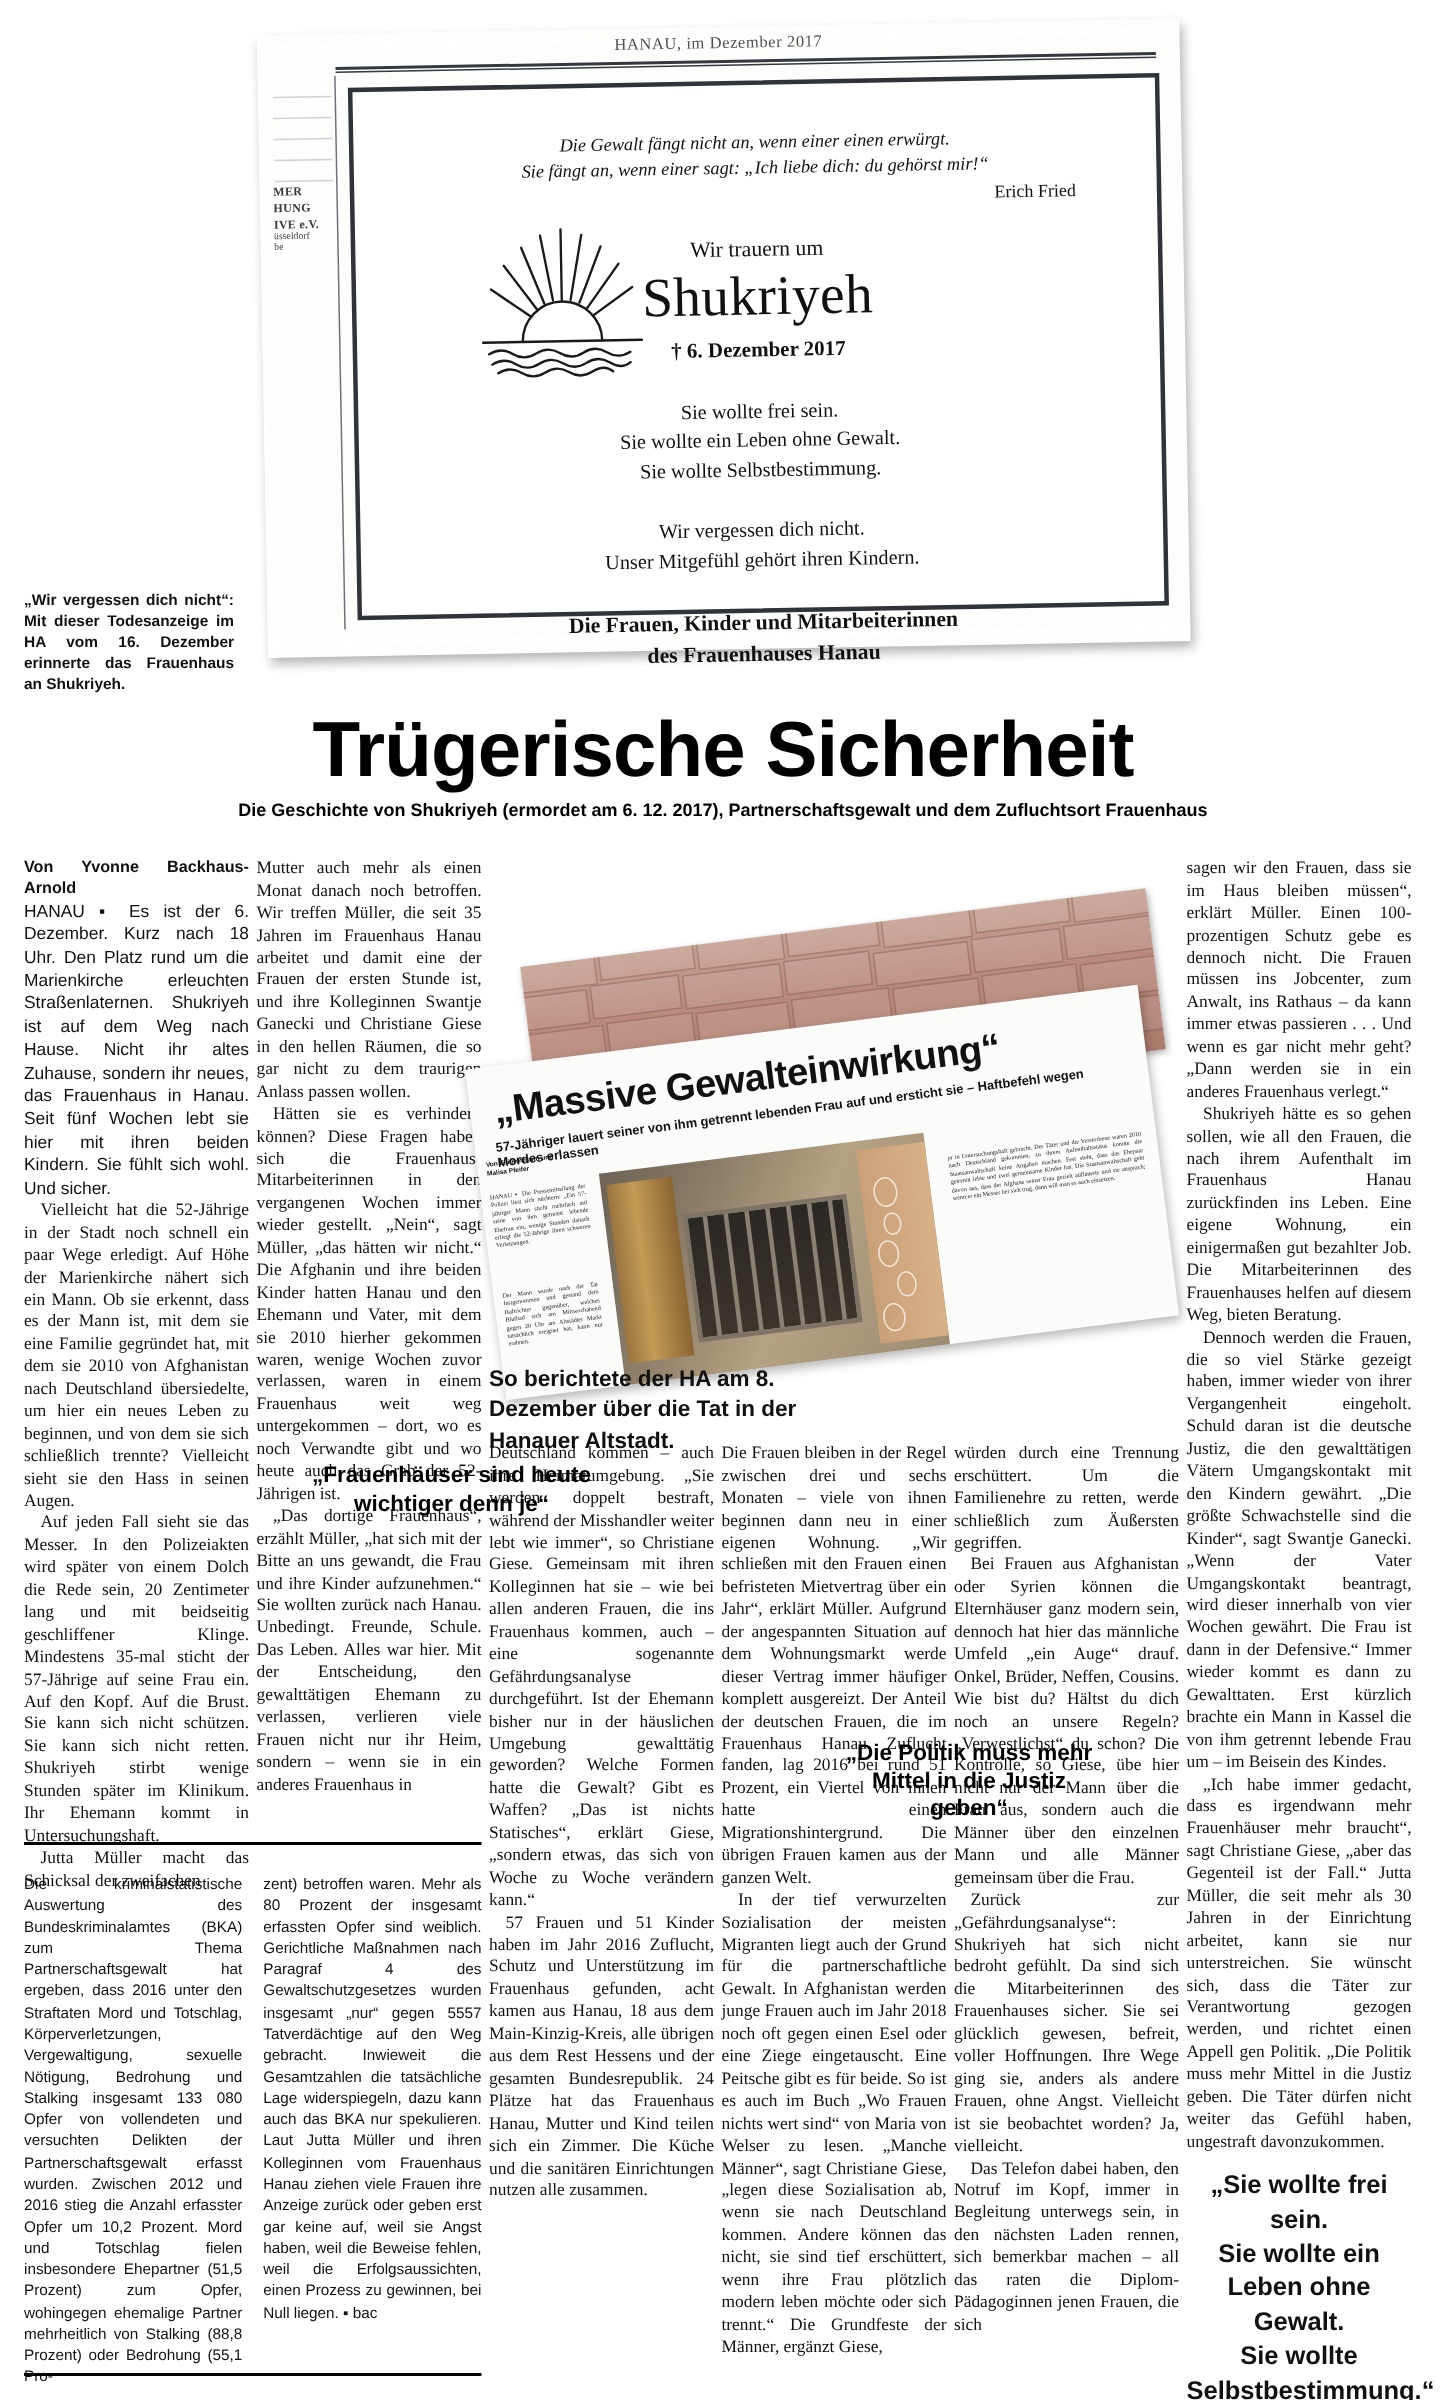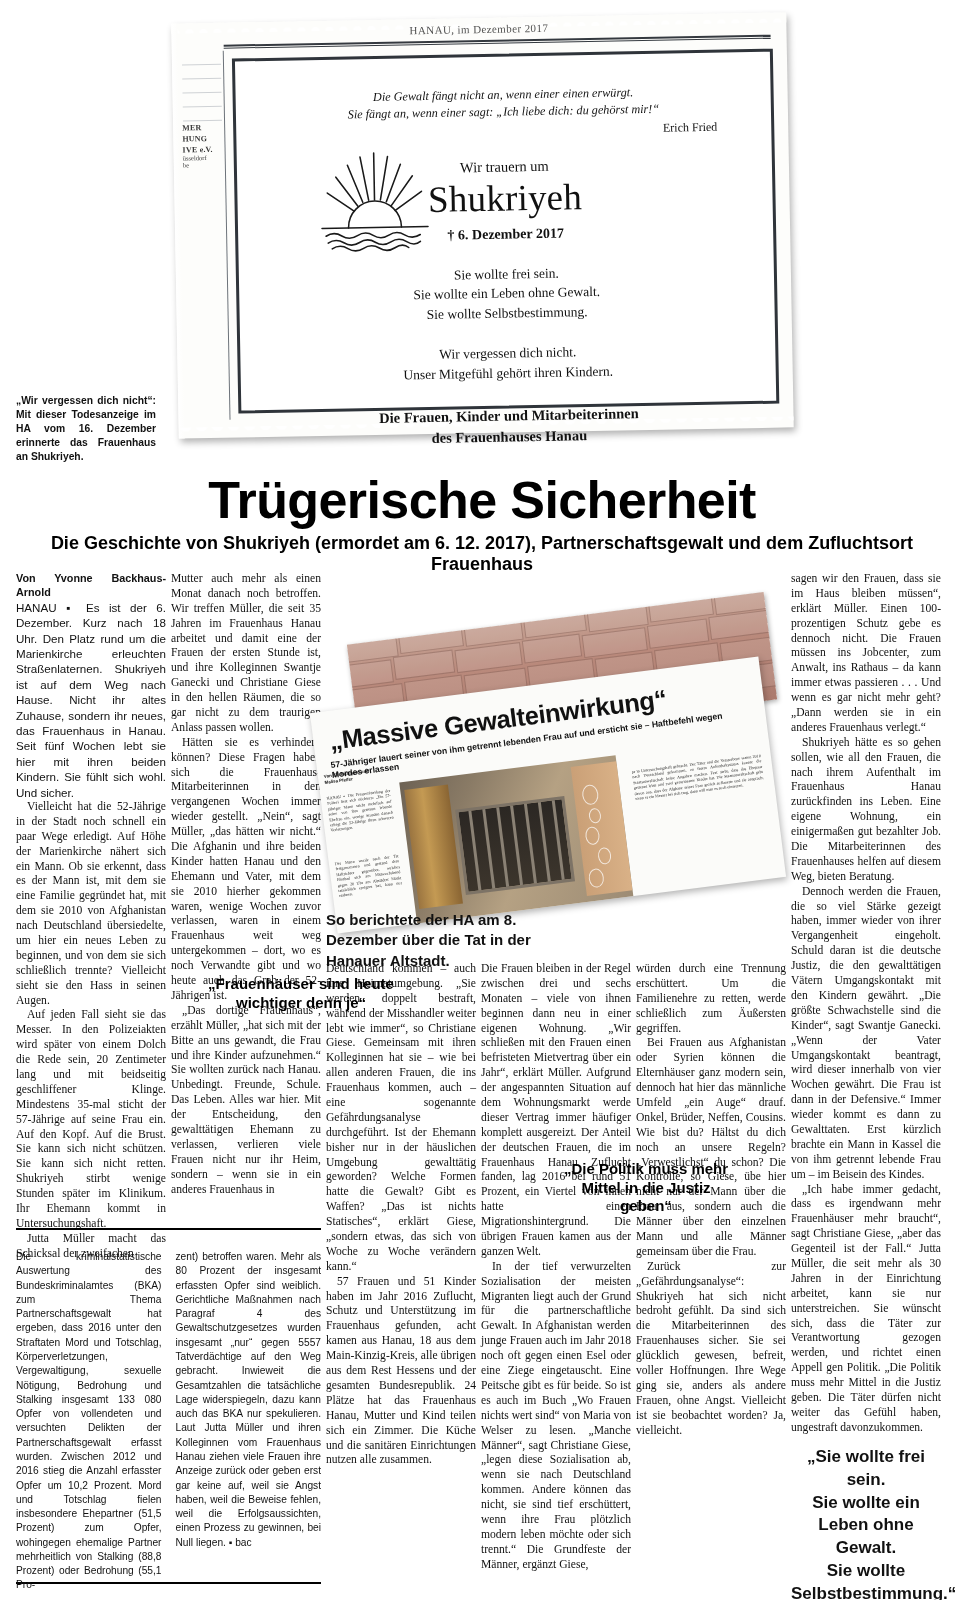--- a/index.html
+++ b/index.html
@@ -92,21 +92,21 @@
 
   
   .headline {
     position:absolute; left:0; top:470px; width:964px; text-align:center;
     font-family:"Liberation Sans", sans-serif;
     font-weight:bold; font-size:52px; letter-spacing:-0.6px; color:#000;
   }
   .subhead {
     position:absolute; left:0; top:533px; width:964px; text-align:center;
     font-family:"Liberation Sans", sans-serif;
-    font-weight:bold; font-size:18px; color:#000;
+    font-weight:bold; font-size:12px; color:#000;
   }
 
   
   .col { position:absolute; width:150px; font-size:11.6px; line-height:1.285;
          text-align: justify; hyphens:auto; }
   .col p { margin:0; text-indent: 11px; }
   .col p.first { text-indent:0; }
   .c1 { left:16px;  top:572px; }
   .c2 { left:171px; top:572px; }
   .c3 { left:326px; top:962px; }
@@ -328,20 +328,21 @@
 
 <div class="col c4">
   <p class="first">Die Frauen bleiben in der Regel zwischen drei und sechs Monaten – viele von ihnen beginnen dann neu in einer eigenen Wohnung. „Wir schließen mit den Frauen einen befristeten Mietvertrag über ein Jahr“, erklärt Müller. Aufgrund der angespannten Situation auf dem Wohnungsmarkt werde dieser Vertrag immer häufiger komplett ausgereizt. Der Anteil der deutschen Frauen, die im Frauenhaus Hanau Zuflucht fanden, lag 2016 bei rund 51 Prozent, ein Viertel von ihnen hatte einen Migrationshintergrund. Die übrigen Frauen kamen aus der ganzen Welt.</p>
   <p>In der tief verwurzelten Sozialisation der meisten Migranten liegt auch der Grund für die partnerschaftliche Gewalt. In Afghanistan werden junge Frauen auch im Jahr 2018 noch oft gegen einen Esel oder eine Ziege eingetauscht. Eine Peitsche gibt es für beide. So ist es auch im Buch „Wo Frauen nichts wert sind“ von Maria von Welser zu lesen. „Manche Männer“, sagt Christiane Giese, „legen diese Sozialisation ab, wenn sie nach Deutschland kommen. Andere können das nicht, sie sind tief erschüttert, wenn ihre Frau plötzlich modern leben möchte oder sich trennt.“ Die Grundfeste der Männer, ergänzt Giese,</p>
 </div>
 
 <div class="col c5">
   <p class="first">würden durch eine Trennung erschüttert. Um die Familienehre zu retten, werde schließlich zum Äußersten gegriffen.</p>
   <p>Bei Frauen aus Afghanistan oder Syrien können die Elternhäuser ganz modern sein, dennoch hat hier das männliche Umfeld „ein Auge“ drauf. Onkel, Brüder, Neffen, Cousins. Wie bist du? Hältst du dich noch an unsere Regeln? „Verwestlichst“ du schon? Die Kontrolle, so Giese, übe hier nicht nur der Mann über die Frau aus, sondern auch die Männer über den einzelnen Mann und alle Männer gemeinsam über die Frau.</p>
   <p>Zurück zur „Gefährdungsanalyse“: Shukriyeh hat sich nicht bedroht gefühlt. Da sind sich die Mitarbeiterinnen des Frauenhauses sicher. Sie sei glücklich gewesen, befreit, voller Hoffnungen. Ihre Wege ging sie, anders als andere Frauen, ohne Angst. Vielleicht ist sie beobachtet worden? Ja, vielleicht.</p>
+  <p>Das Telefon dabei haben, den Notruf im Kopf, immer in Begleitung unterwegs sein, in den nächsten Laden rennen, sich bemerkbar machen – all das raten die Diplom-Pädagoginnen jenen Frauen, die sich</p>
 </div>
 
 <div class="col c6">
   <p class="first">sagen wir den Frauen, dass sie im Haus bleiben müssen“, erklärt Müller. Einen 100-prozentigen Schutz gebe es dennoch nicht. Die Frauen müssen ins Jobcenter, zum Anwalt, ins Rathaus – da kann immer etwas passieren . . . Und wenn es gar nicht mehr geht? „Dann werden sie in ein anderes Frauenhaus verlegt.“</p>
   <p>Shukriyeh hätte es so gehen sollen, wie all den Frauen, die nach ihrem Aufenthalt im Frauenhaus Hanau zurückfinden ins Leben. Eine eigene Wohnung, ein einigermaßen gut bezahlter Job. Die Mitarbeiterinnen des Frauenhauses helfen auf diesem Weg, bieten Beratung.</p>
   <p>Dennoch werden die Frauen, die so viel Stärke gezeigt haben, immer wieder von ihrer Vergangenheit eingeholt. Schuld daran ist die deutsche Justiz, die den gewalttätigen Vätern Umgangskontakt mit den Kindern gewährt. „Die größte Schwachstelle sind die Kinder“, sagt Swantje Ganecki. „Wenn der Vater Umgangskontakt beantragt, wird dieser innerhalb von vier Wochen gewährt. Die Frau ist dann in der Defensive.“ Immer wieder kommt es dann zu Gewalttaten. Erst kürzlich brachte ein Mann in Kassel die von ihm getrennt lebende Frau um – im Beisein des Kindes.</p>
   <p>„Ich habe immer gedacht, dass es irgendwann mehr Frauenhäuser mehr braucht“, sagt Christiane Giese, „aber das Gegenteil ist der Fall.“ Jutta Müller, die seit mehr als 30 Jahren in der Einrichtung arbeitet, kann sie nur unterstreichen. Sie wünscht sich, dass die Täter zur Verantwortung gezogen werden, und richtet einen Appell gen Politik. „Die Politik muss mehr Mittel in die Justiz geben. Die Täter dürfen nicht weiter das Gefühl haben, ungestraft davonzukommen.</p>
   <div class="closing" style="white-space:pre-line">„Sie wollte frei sein.
 Sie wollte ein Leben ohne Gewalt.
 Sie wollte Selbstbestimmung.“</div>

